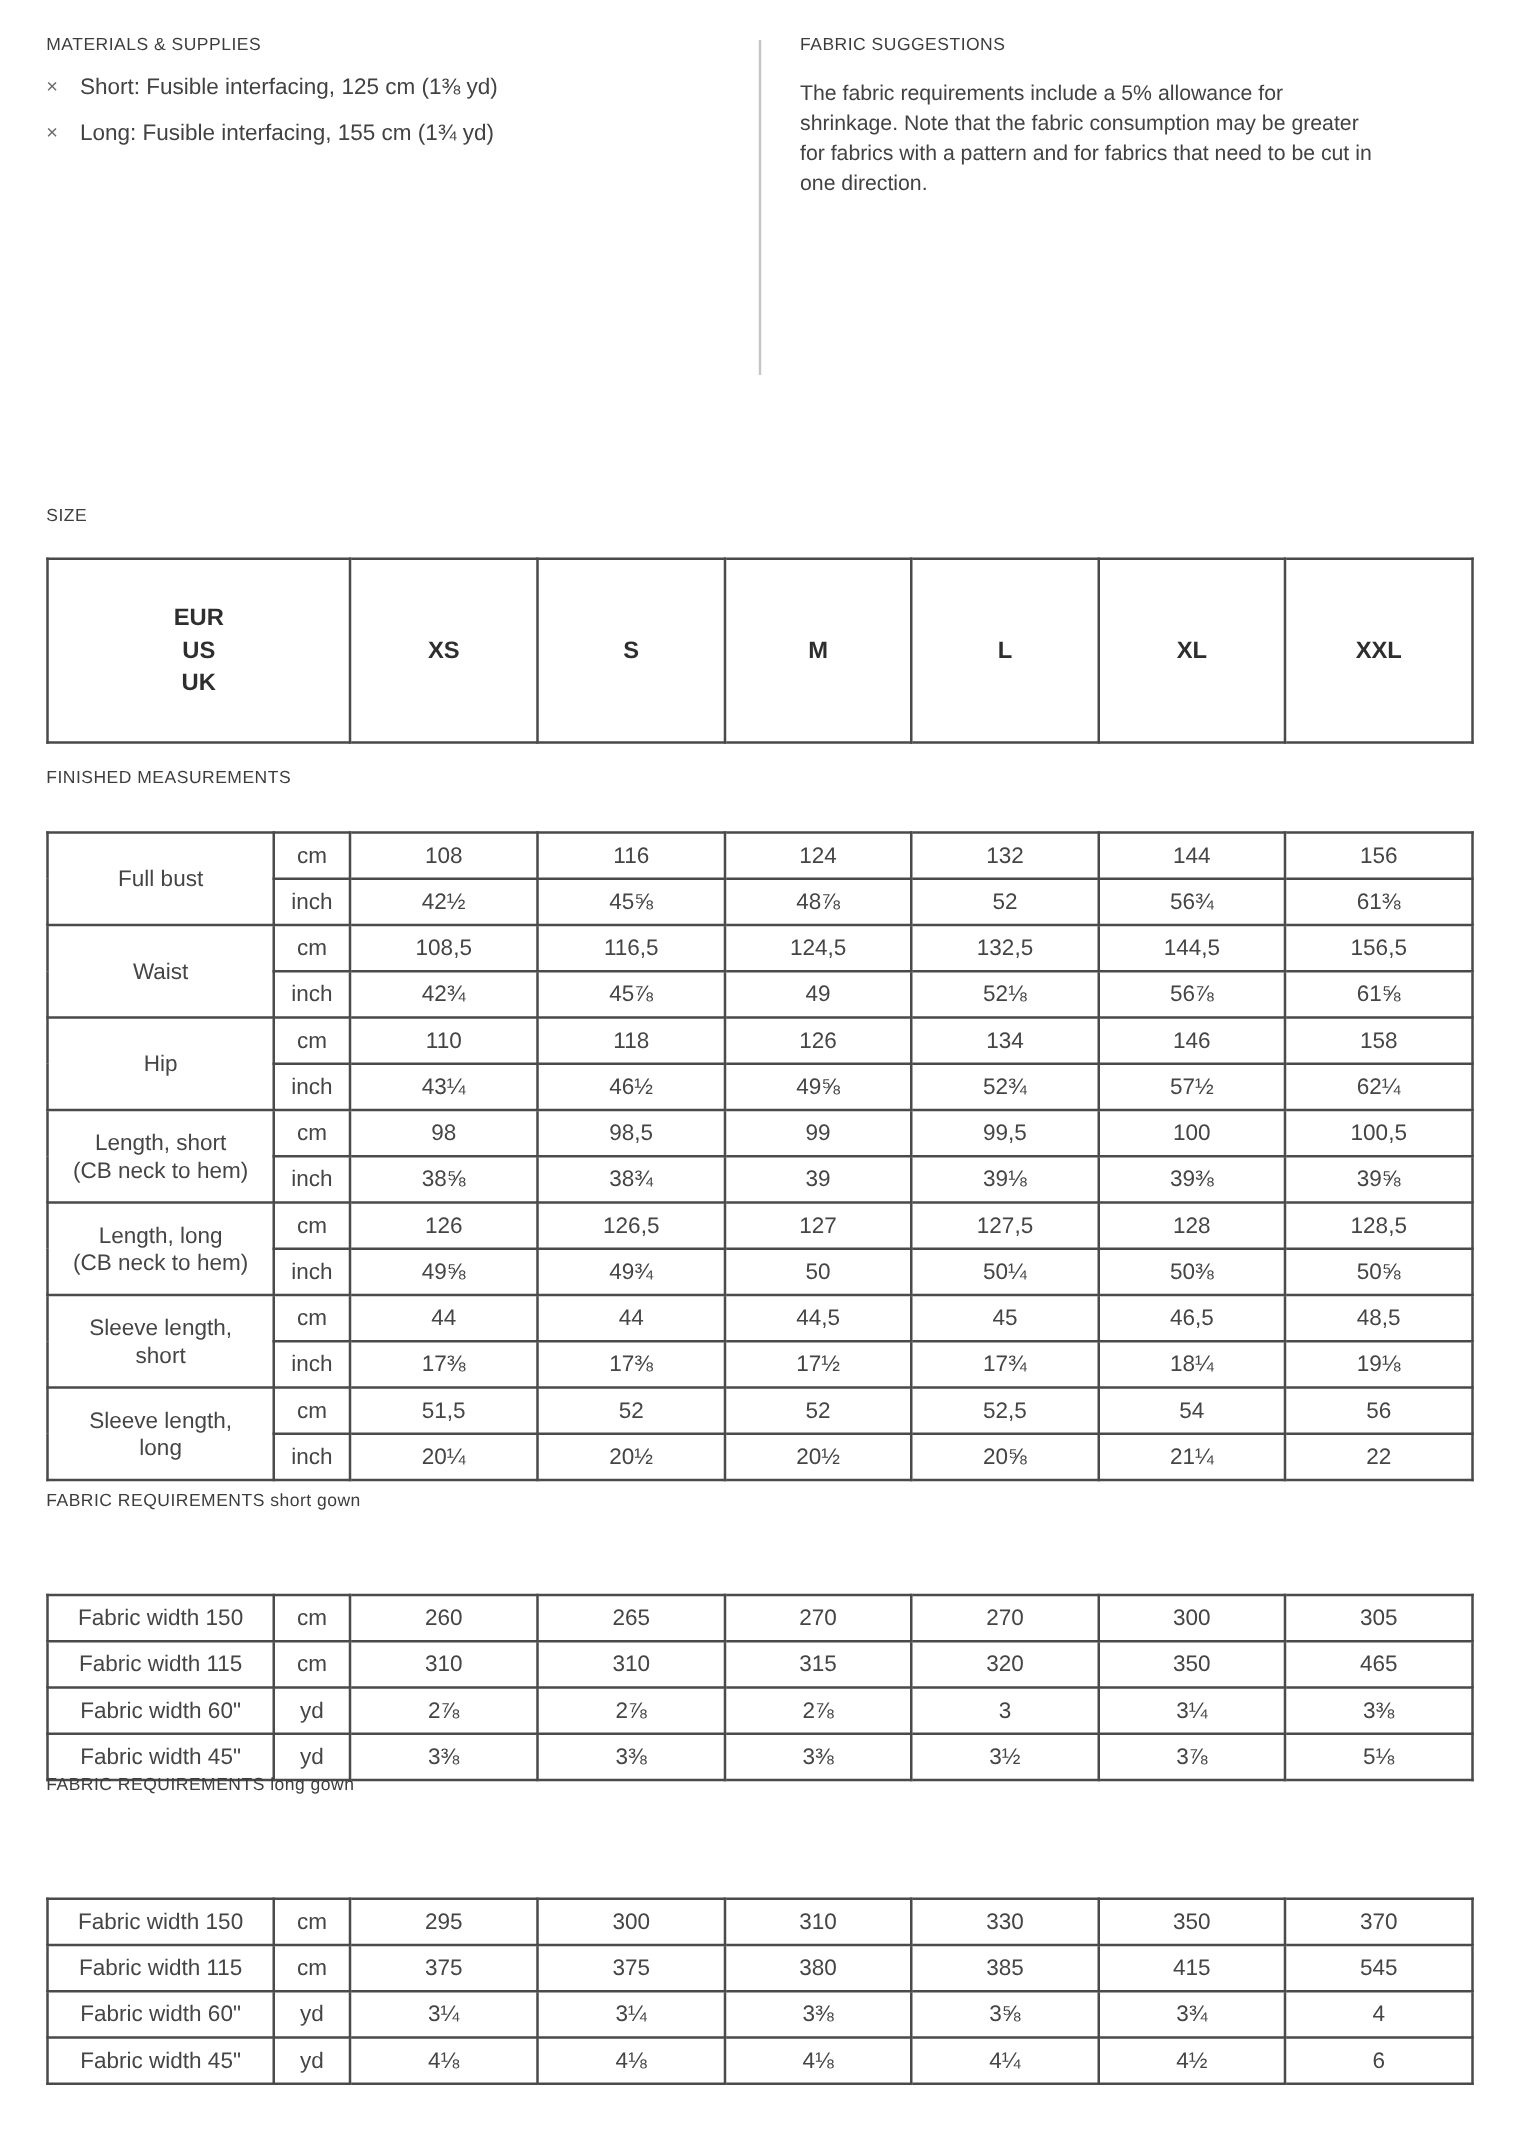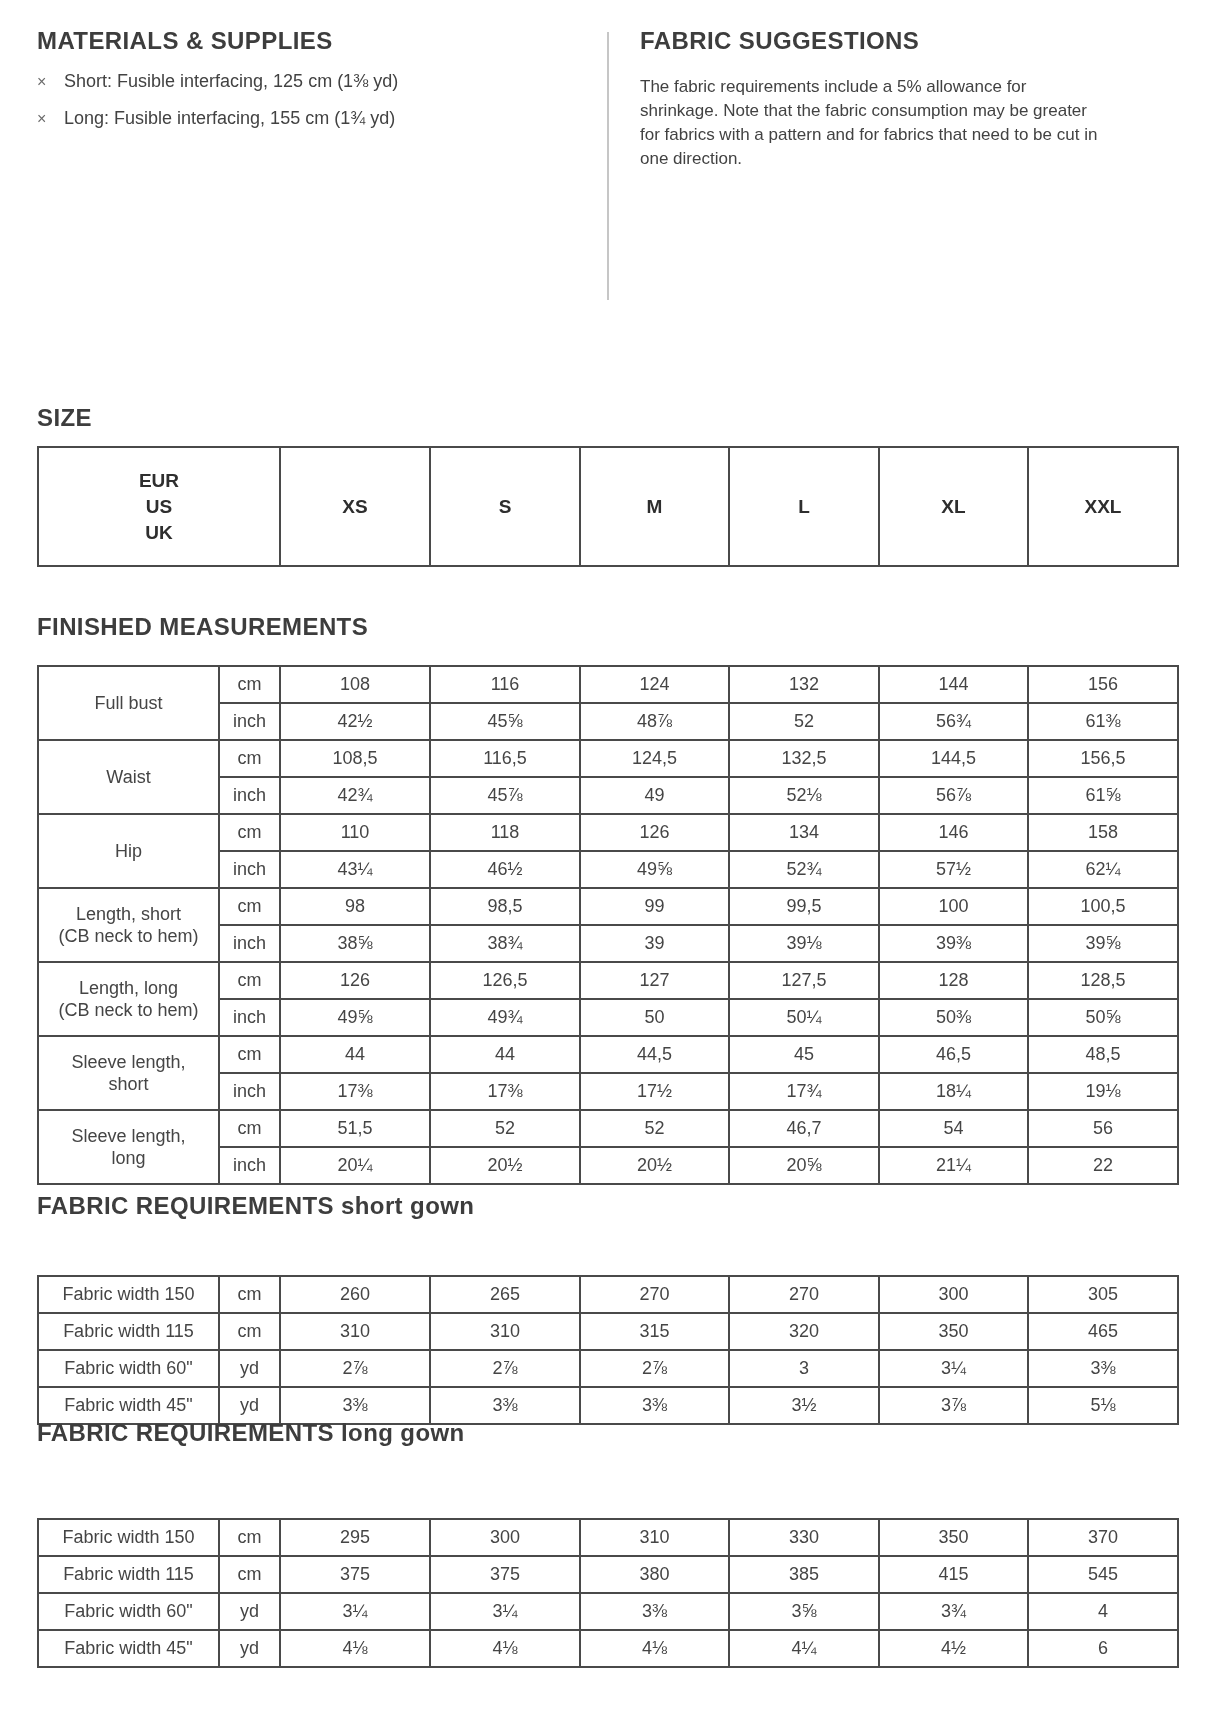--- a/index.html
+++ b/index.html
@@ -5,21 +5,21 @@
   * { box-sizing: border-box; }
   html,body { margin:0; padding:0; }
   body {
     width:1214px; height:1716px; position:relative;
     background:#ffffff;
     font-family:"Liberation Sans", sans-serif;
     color:#3f3f3f;
   }
   .abs { position:absolute; }
   h2 {
-    font-size:24px; font-weight:700; letter-spacing:.4px;
+    font-size:14px; font-weight:400; letter-spacing:.4px;
     margin:0; color:#3d3d3d; white-space:nowrap;
   }
   
   #materials { left:37px; top:27px; width:545px; }
   .bullets { list-style:none; margin:0; padding:0; }
   .bullets li { display:flex; margin-top:16px; font-size:18px; color:#424242; }
   .bullets .marker { width:27px; flex:0 0 27px; color:#6b6b6b; font-size:16px; padding-top:2px; }
   #col-divider { left:607px; top:32px; width:2px; height:268px; background:#c6c6c6; }
   #suggestions { left:640px; top:27px; width:467px; }
   #suggestions p { font-size:17px; line-height:24px; margin:20px 0 0; color:#424242; }
@@ -31,21 +31,21 @@
   #frs-heading   { left:37px; top:1192px; }
   #frl-heading   { left:37px; top:1419px; }
 
   
   table { border-collapse:collapse; table-layout:fixed; width:1140px; }
   td {
     border:2px solid #4a4a4a; text-align:center; vertical-align:middle;
     font-size:18px; color:#454545; padding:0 2px; overflow:hidden;
   }
   #size-table  { left:37px; top:446px; }
-  #size-table tr { height:119px; }
+  #size-table tr { height:147px; }
   #size-table td { font-weight:700; font-size:19px; color:#2e2e2e; }
   #size-table .region div { line-height:26px; }
 
   #fm-table  { left:37px; top:665px; }
   #fm-table tr { height:37px; }
   #fm-table .label-cell { line-height:22px; }
 
   #frs-table { left:37px; top:1275px; }
   #frl-table { left:37px; top:1518px; }
   #frs-table tr, #frl-table tr { height:37px; }
@@ -228,21 +228,21 @@
         <td>17¾</td>
         <td>18¼</td>
         <td>19⅛</td>
       </tr>
       <tr>
         <td class="label-cell" rowspan="2">Sleeve length,<br>long</td>
         <td>cm</td>
         <td>51,5</td>
         <td>52</td>
         <td>52</td>
-        <td>46,7</td>
+        <td>52,5</td>
         <td>54</td>
         <td>56</td>
       </tr>
       <tr>
         <td>inch</td>
         <td>20¼</td>
         <td>20½</td>
         <td>20½</td>
         <td>20⅝</td>
         <td>21¼</td>

